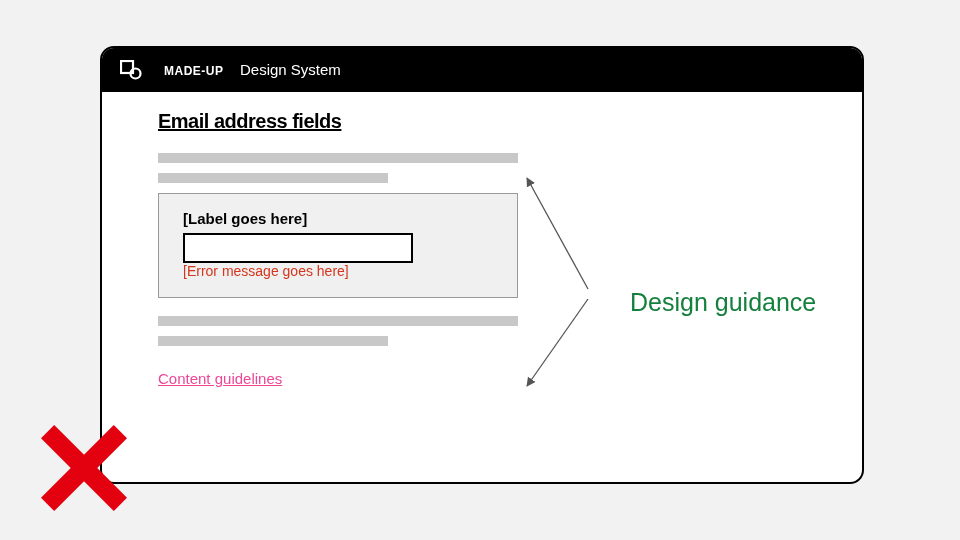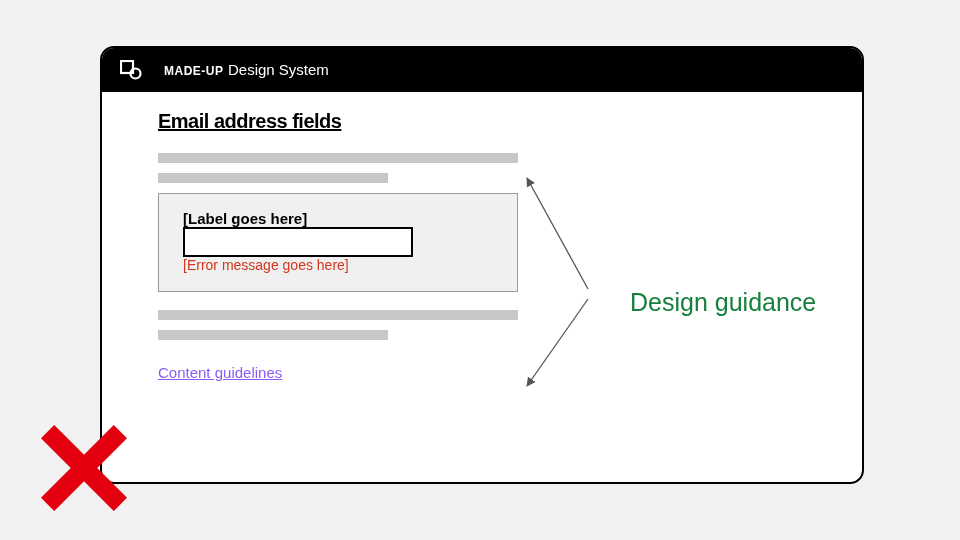--- a/index.html
+++ b/index.html
@@ -33,21 +33,21 @@
   .logo-icon { flex: none; }
   .brand-strong {
     font-weight: 800;
     font-size: 12px;
     letter-spacing: 0.5px;
     margin-left: 12px;
   }
   .brand-sub {
     font-weight: 400;
     font-size: 15px;
-    margin-left: 0;
+    margin-left: 12px;
   }
   .content {
     padding: 18px 56px 0 56px;
     position: relative;
   }
   .page-title {
     font-size: 20px;
     font-weight: 800;
     letter-spacing: -0.5px;
     font-family: "Helvetica Neue", Arial, sans-serif;
@@ -68,38 +68,38 @@
   }
   .example-box {
     width: 360px;
     border: 1px solid #9a9a9a;
     background: #f0f0f0;
     padding: 16px 24px 18px 24px;
   }
   .ex-label {
     font-weight: 700;
     font-size: 15px;
-    margin-bottom: 0;
+    margin-bottom: 6px;
   }
   .ex-input {
     width: 230px;
     height: 30px;
     background: #fff;
     border: 2px solid #000;
     display: block;
     font-size: 14px;
     padding: 0 6px;
   }
   .ex-error {
     color: #d4351c;
     font-size: 14px;
   }
   .after-block { margin-top: 18px; }
   .link {
-    color: #8b5cf6;
+    color: #ec4899;
     text-decoration: underline;
     font-size: 15px;
     display: inline-block;
     margin-top: 14px;
   }
   .annotation {
     position: absolute;
     left: 630px;
     top: 288px;
     font-size: 25px;

